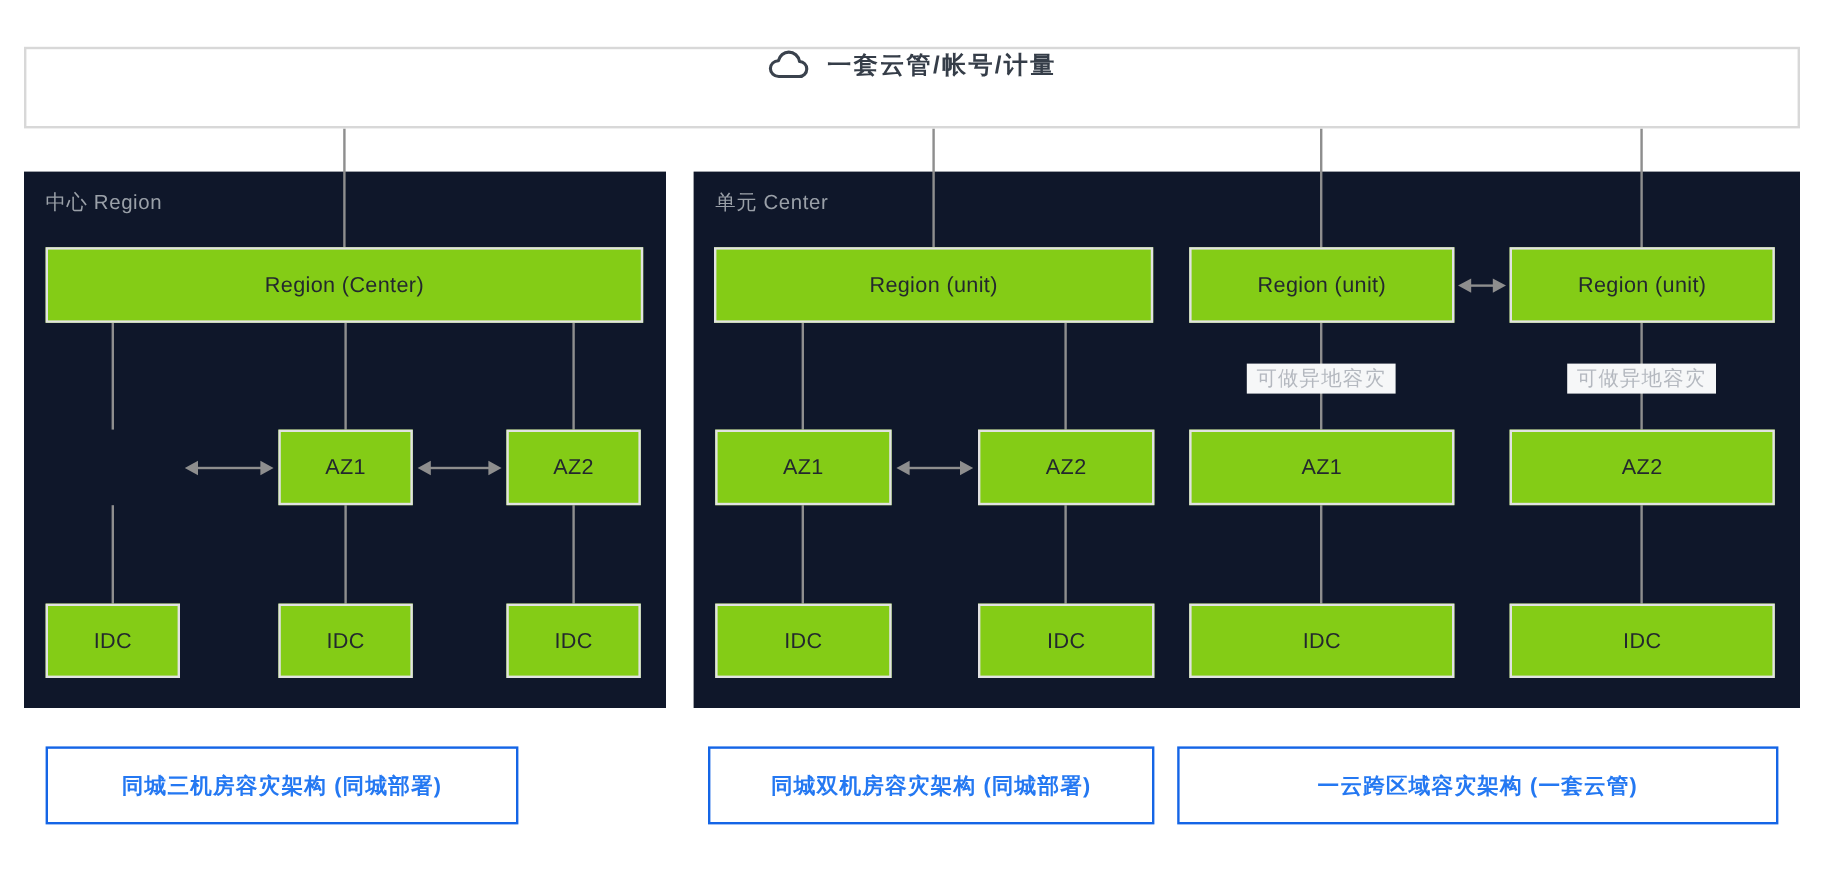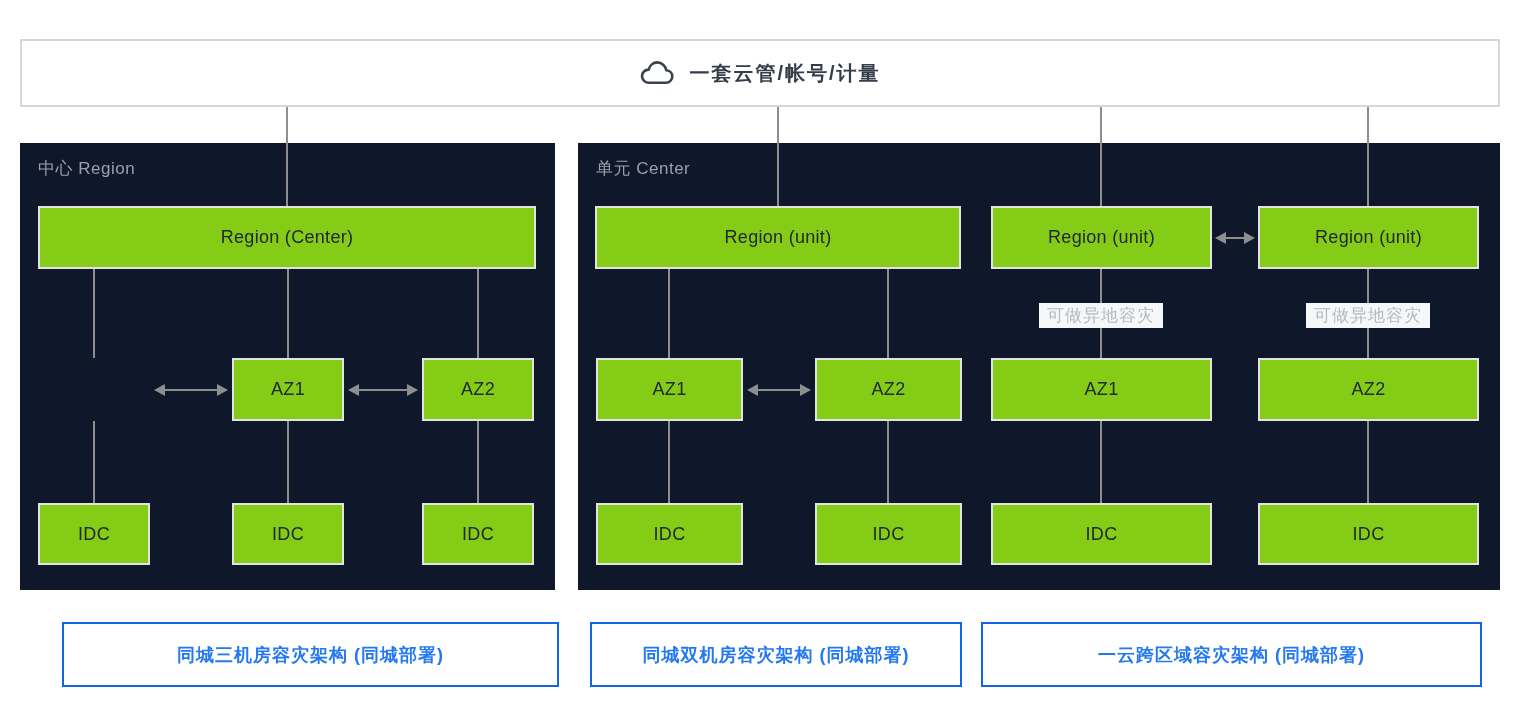--- a/index.html
+++ b/index.html
@@ -4,21 +4,21 @@
 <style>
   html,body{margin:0;padding:0;background:#ffffff;}
   #canvas{
     position:relative;width:1520px;height:724px;background:#ffffff;
     font-family:"Liberation Sans",sans-serif;overflow:hidden;
   }
   
   .topbar{
     position:absolute;left:20px;top:39px;width:1480px;height:68px;
     box-sizing:border-box;border:2px solid #d8d8d8;background:#ffffff;
-    display:flex;align-items:center;justify-content:center;gap:14px;z-index:2;
+    display:flex;justify-content:center;gap:14px;z-index:2;
   }
   .topbar-title{
     font-size:20px;font-weight:600;color:#353d48;letter-spacing:2px;
   }
   
   .panel{
     position:absolute;top:143px;height:447px;background:#0f172a;z-index:0;
   }
   .panel-label{
     position:absolute;left:18px;top:14px;font-size:17px;color:#9aa0a8;
@@ -133,17 +133,17 @@
   <div class="arrow" style="left:348px;top:383px;width:70px;">
       <span class="shaft"></span>
     </div>
   <div class="arrow" style="left:747px;top:383px;width:64px;">
       <span class="shaft"></span>
     </div>
   <div class="arrow" style="left:1215px;top:231px;width:40px;">
       <span class="shaft"></span>
     </div>
 
-  <div class="blue-btn" style="left:38px;width:497px;margin-left:24px;">同城三机房容灾架构 (同城部署)</div>
+  <div class="blue-btn" style="left:38px;width:394px;">同城三机房容灾架构 (同城部署)</div>
   <div class="blue-btn" style="left:590px;width:372px;">同城双机房容灾架构 (同城部署)</div>
-  <div class="blue-btn" style="left:981px;width:501px;">一云跨区域容灾架构 (同城部署)</div>
+  <div class="blue-btn" style="left:981px;width:501px;">一云跨区域容灾架构 (一套云管)</div>
 
 </div>
 
 </body></html>

